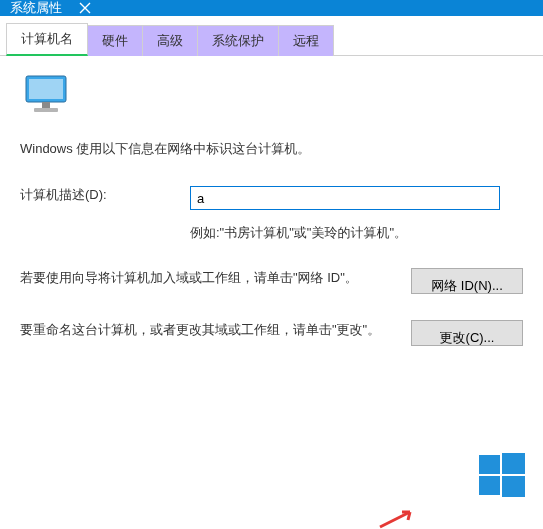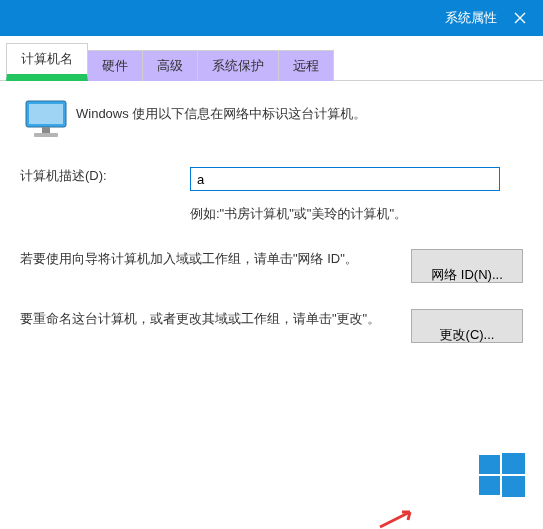--- a/index.html
+++ b/index.html
@@ -9,24 +9,24 @@
     font-size: 13px;
     background: #fff;
     width: 543px;
     height: 529px;
     overflow: hidden;
     position: relative;
   }
   .titlebar {
     background: #0a84d6;
     color: #fff;
-    height: 36px;
+    height: 16px;
     display: flex;
     align-items: center;
-    justify-content: flex-end;
+    justify-content: flex-start;
     padding: 0 0 0 10px;
     font-size: 13px;
   }
   .titlebar .close {
     width: 46px;
     height: 30px;
     display: flex;
     align-items: center;
     justify-content: center;
     color: #fff;
@@ -44,32 +44,33 @@
     border-bottom: none;
     background: #c4b5fd;
     margin-right: -1px;
     color: #333;
     font-size: 13px;
     position: relative;
     top: 1px;
   }
   .tab.active {
     background: #fff;
-    border-bottom: 7px solid #22c55e;
+    border-bottom: 2px solid #22c55e;
     z-index: 2;
   }
   .content {
     padding: 18px 20px;
     color: #333;
   }
   .intro {
     display: flex;
     align-items: flex-start;
-    gap: 8px;
+    gap: 20px;
     margin-bottom: 28px;
+    flex-direction: column;
   }
   .monitor-icon {
     width: 44px;
     height: 40px;
     flex-shrink: 0;
     margin-left: 4px;
   }
   .monitor-icon svg { display: block; }
   .intro-text { padding-top: 6px; }
   .form-row {
@@ -104,21 +105,21 @@
     flex: 1;
     line-height: 1.6;
   }
   .btn {
     min-width: 112px;
     height: 26px;
     background: #e1e1e1;
     border: 1px solid #adadad;
     font-family: inherit;
     font-size: 13px;
-    padding: 16px 14px;
+    padding: 8px 14px;
     cursor: pointer;
   }
   .watermark {
     position: absolute;
     right: 10px;
     bottom: 30px;
     display: flex;
     align-items: center;
     gap: 8px;
     opacity: 0.9;

